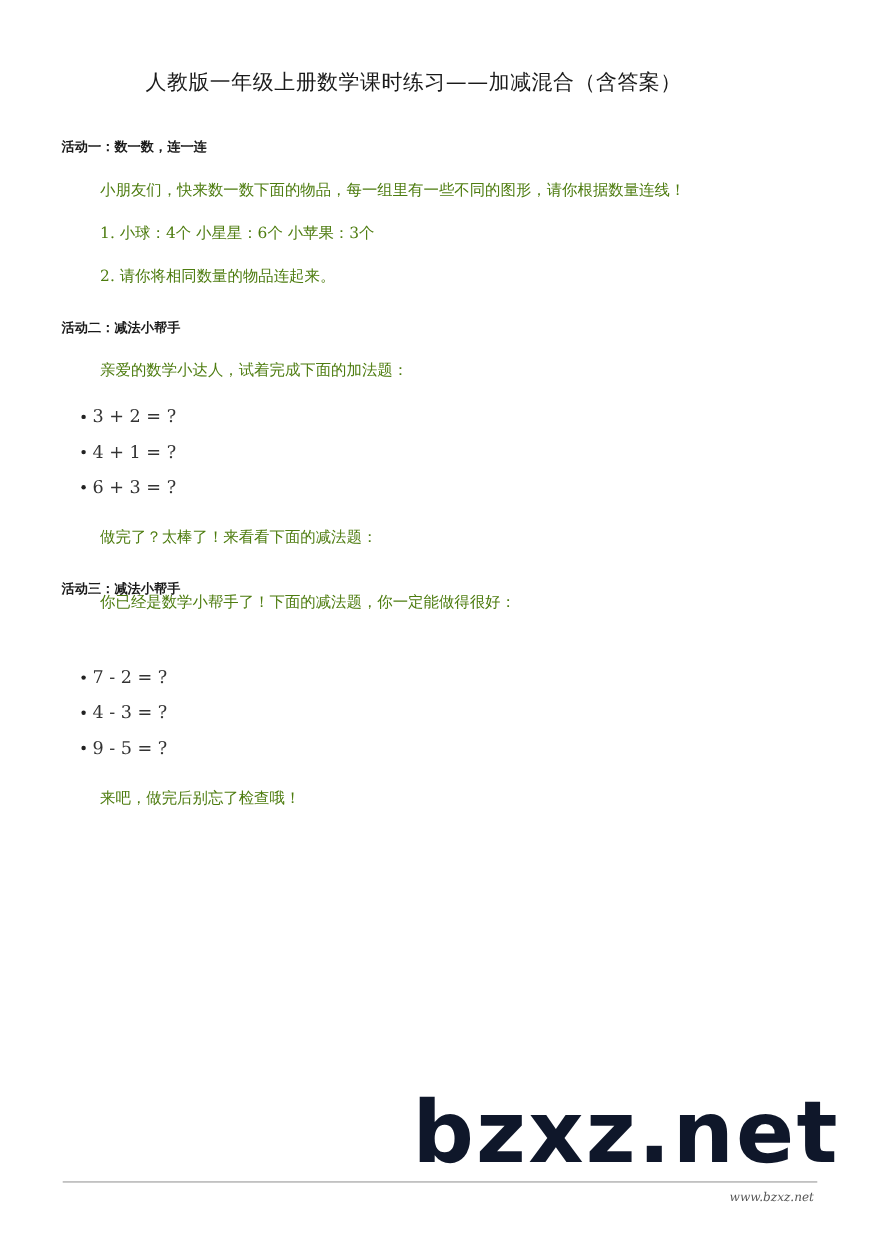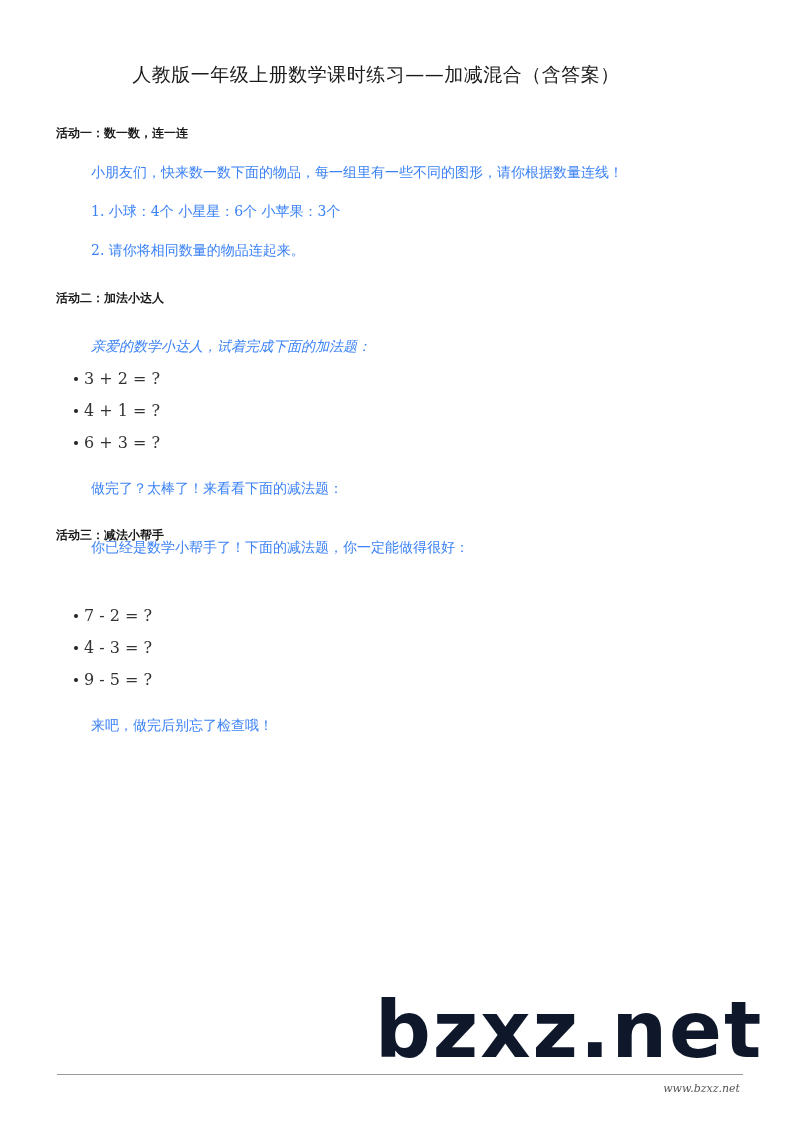--- a/index.html
+++ b/index.html
@@ -12,21 +12,21 @@
     position: absolute; top: 62px; left: 0; width: 752px; text-align: center;
     font-family: "DejaVu Sans", "Liberation Sans", sans-serif;
     font-size: 19px; font-weight: 400; color: #1a1a1a; letter-spacing: 0.5px;
   }
   .heading {
     position: absolute; left: 56px;
     font-family: "DejaVu Sans", "Liberation Sans", sans-serif;
     font-size: 12px; font-weight: bold; color: #1a1a1a;
   }
   .para {
-    position: absolute; left: 91px; font-size: 14px; color: #3b82f6;
+    position: absolute; left: 91px; font-size: 14px; color: #4d7c0f;
   }
   .bullet {
     position: absolute; left: 74px; font-size: 16px; color: #333;
   }
   .bullet .dot {
     display: inline-block; width: 4px; height: 4px; border-radius: 50%;
     background: #222; vertical-align: middle; margin-right: 6px; position: relative; top: -1px;
   }
   .watermark {
     position: absolute; left: 375px; top: 985px;
@@ -47,22 +47,22 @@
 <body>
 
 <div>
   <div class="title">人教版一年级上册数学课时练习——加减混合（含答案）</div>
 
   <div class="heading" style="top:125px;">活动一：数一数，连一连</div>
   <div class="para" style="top:164px;">小朋友们，快来数一数下面的物品，每一组里有一些不同的图形，请你根据数量连线！</div>
   <div class="para" style="top:203px;">1. 小球：4个  小星星：6个  小苹果：3个</div>
   <div class="para" style="top:242px;">2. 请你将相同数量的物品连起来。</div>
 
-  <div class="heading" style="top:290px;">活动二：加法小达人</div>
-  <div class="para" style="top:338px;font-style:italic;">亲爱的数学小达人，试着完成下面的加法题：</div>
+  <div class="heading" style="top:290px;">活动二：减法小帮手</div>
+  <div class="para" style="top:328px;">亲爱的数学小达人，试着完成下面的加法题：</div>
   <div class="bullet" style="top:369px;"><span class="dot"></span><span>3 + 2 = ?</span></div>
   <div class="bullet" style="top:401px;"><span class="dot"></span><span>4 + 1 = ?</span></div>
   <div class="bullet" style="top:433px;"><span class="dot"></span><span>6 + 3 = ?</span></div>
   <div class="para" style="top:480px;">做完了？太棒了！来看看下面的减法题：</div>
 
   <div class="heading" style="top:527px;">活动三：减法小帮手</div>
   <div class="para" style="top:539px;text-align:center;">你已经是数学小帮手了！下面的减法题，你一定能做得很好：</div>
   <div class="bullet" style="top:606px;"><span class="dot"></span><span>7 - 2 = ?</span></div>
   <div class="bullet" style="top:638px;"><span class="dot"></span><span>4 - 3 = ?</span></div>
   <div class="bullet" style="top:670px;"><span class="dot"></span><span>9 - 5 = ?</span></div>

